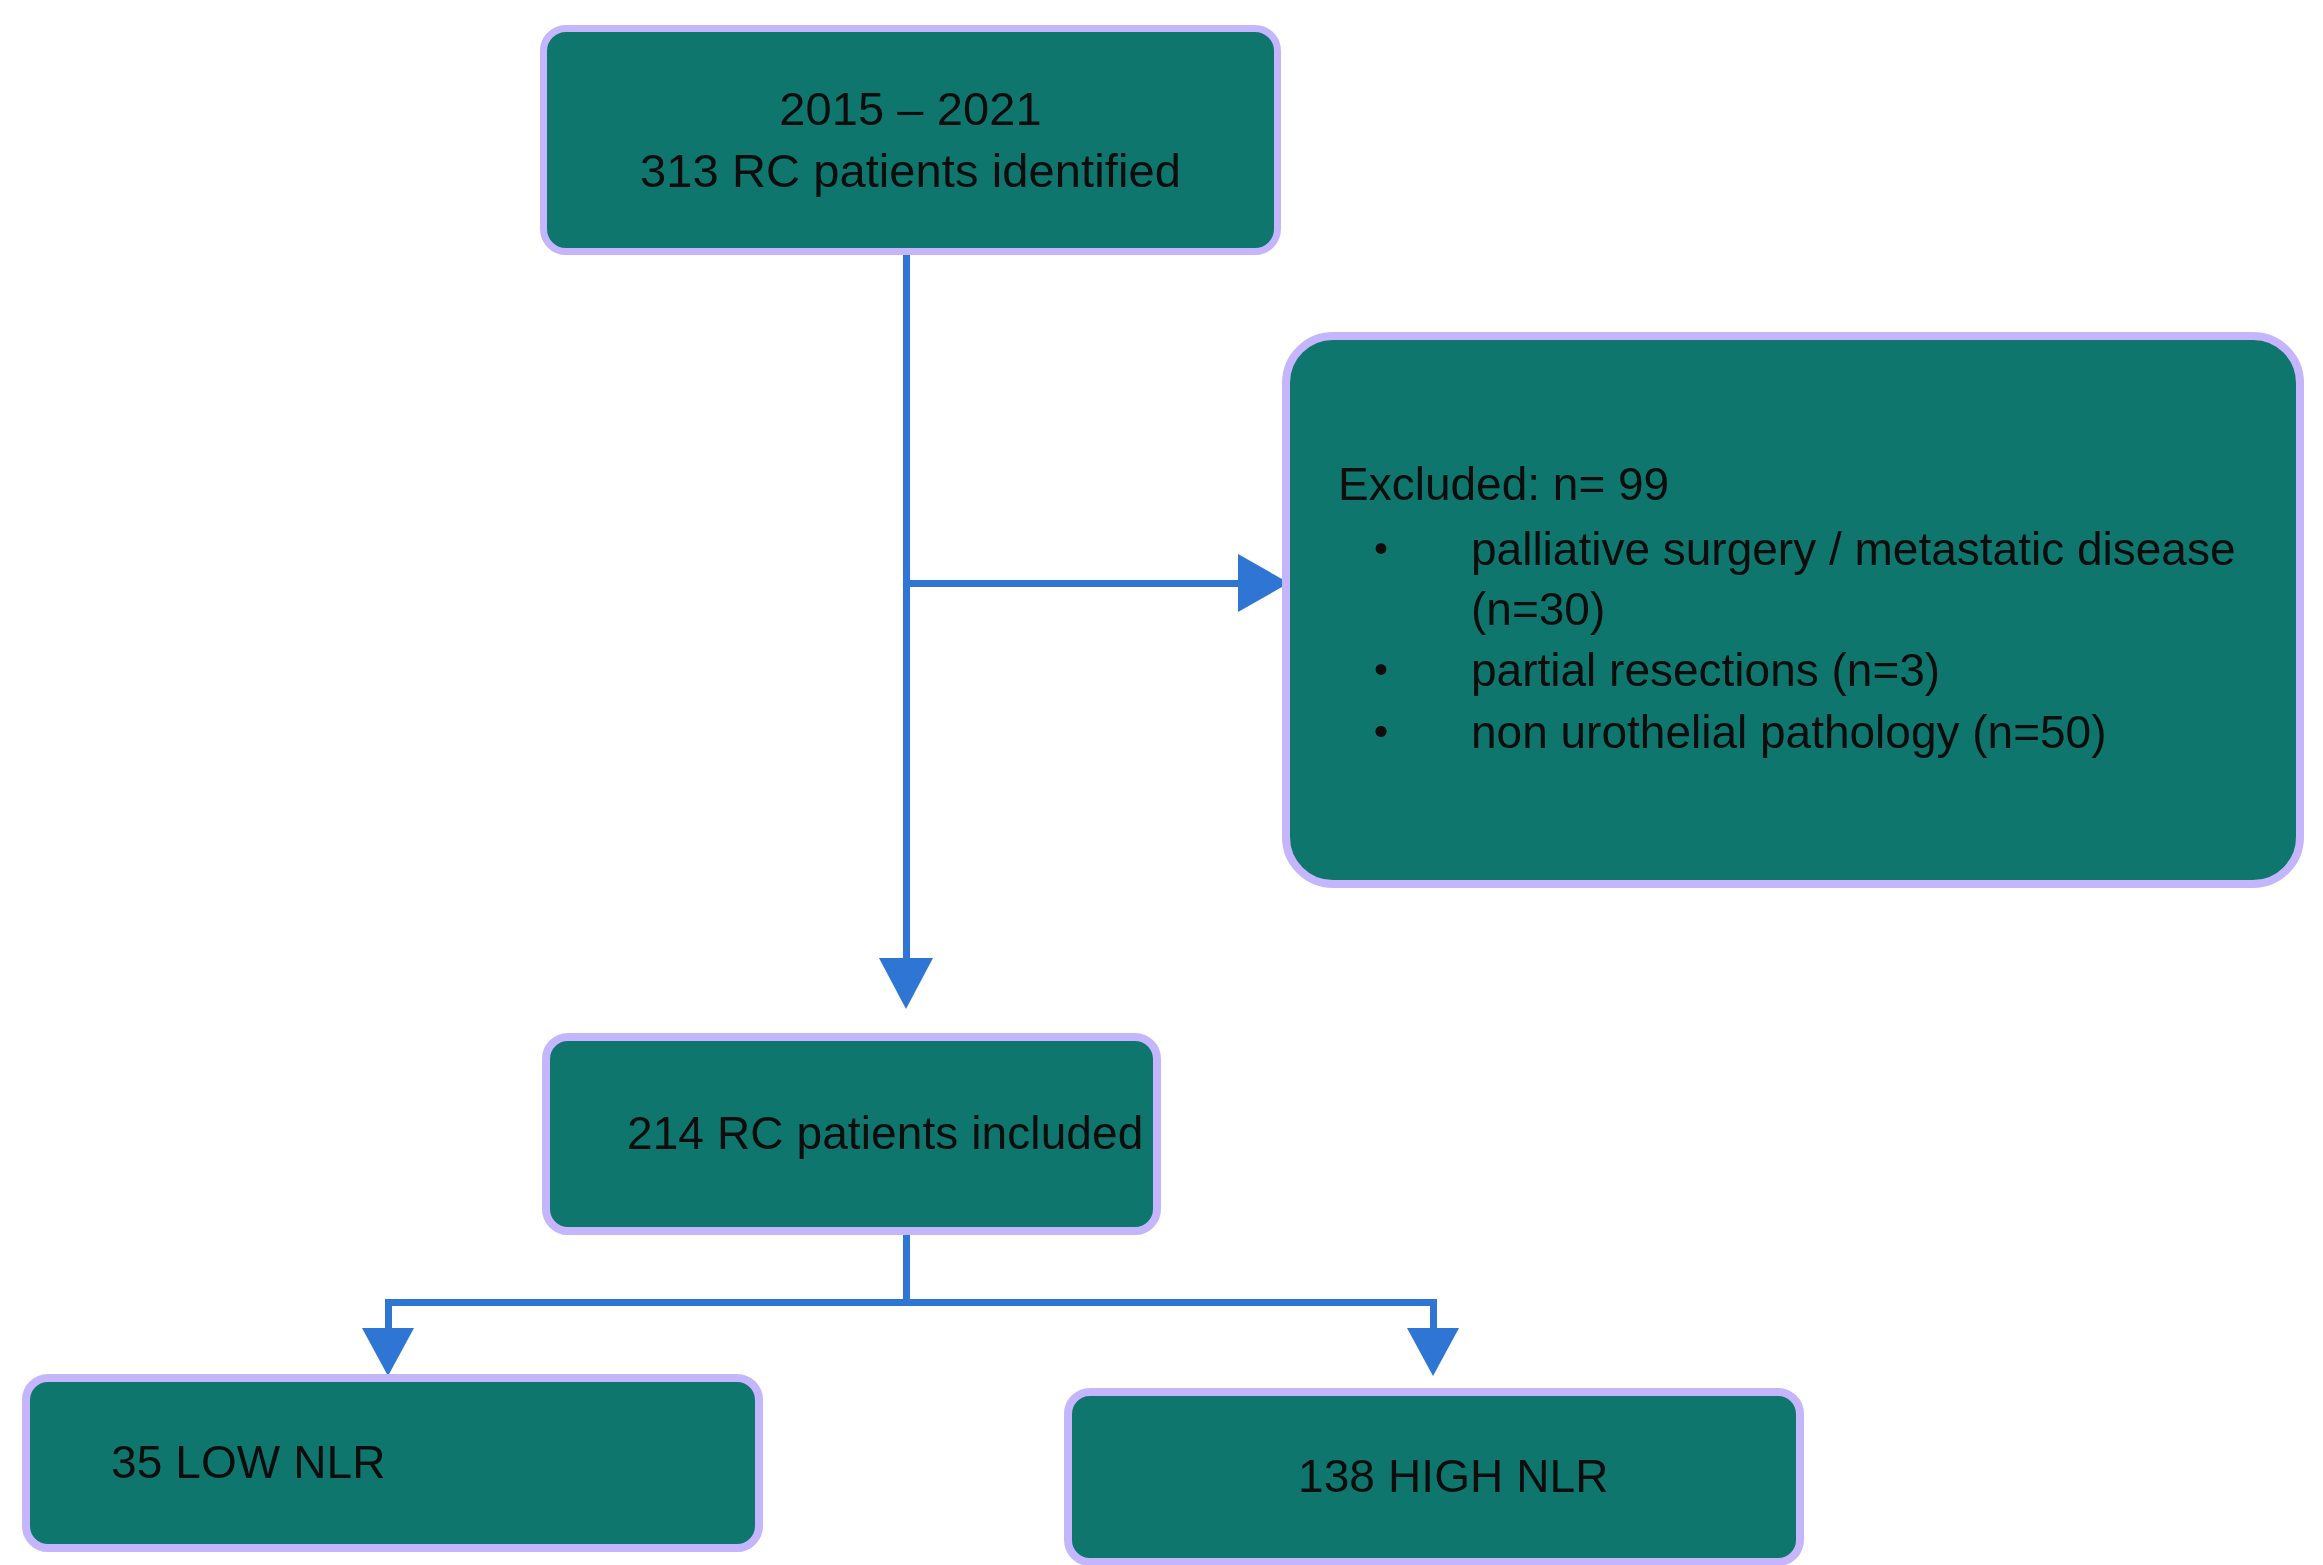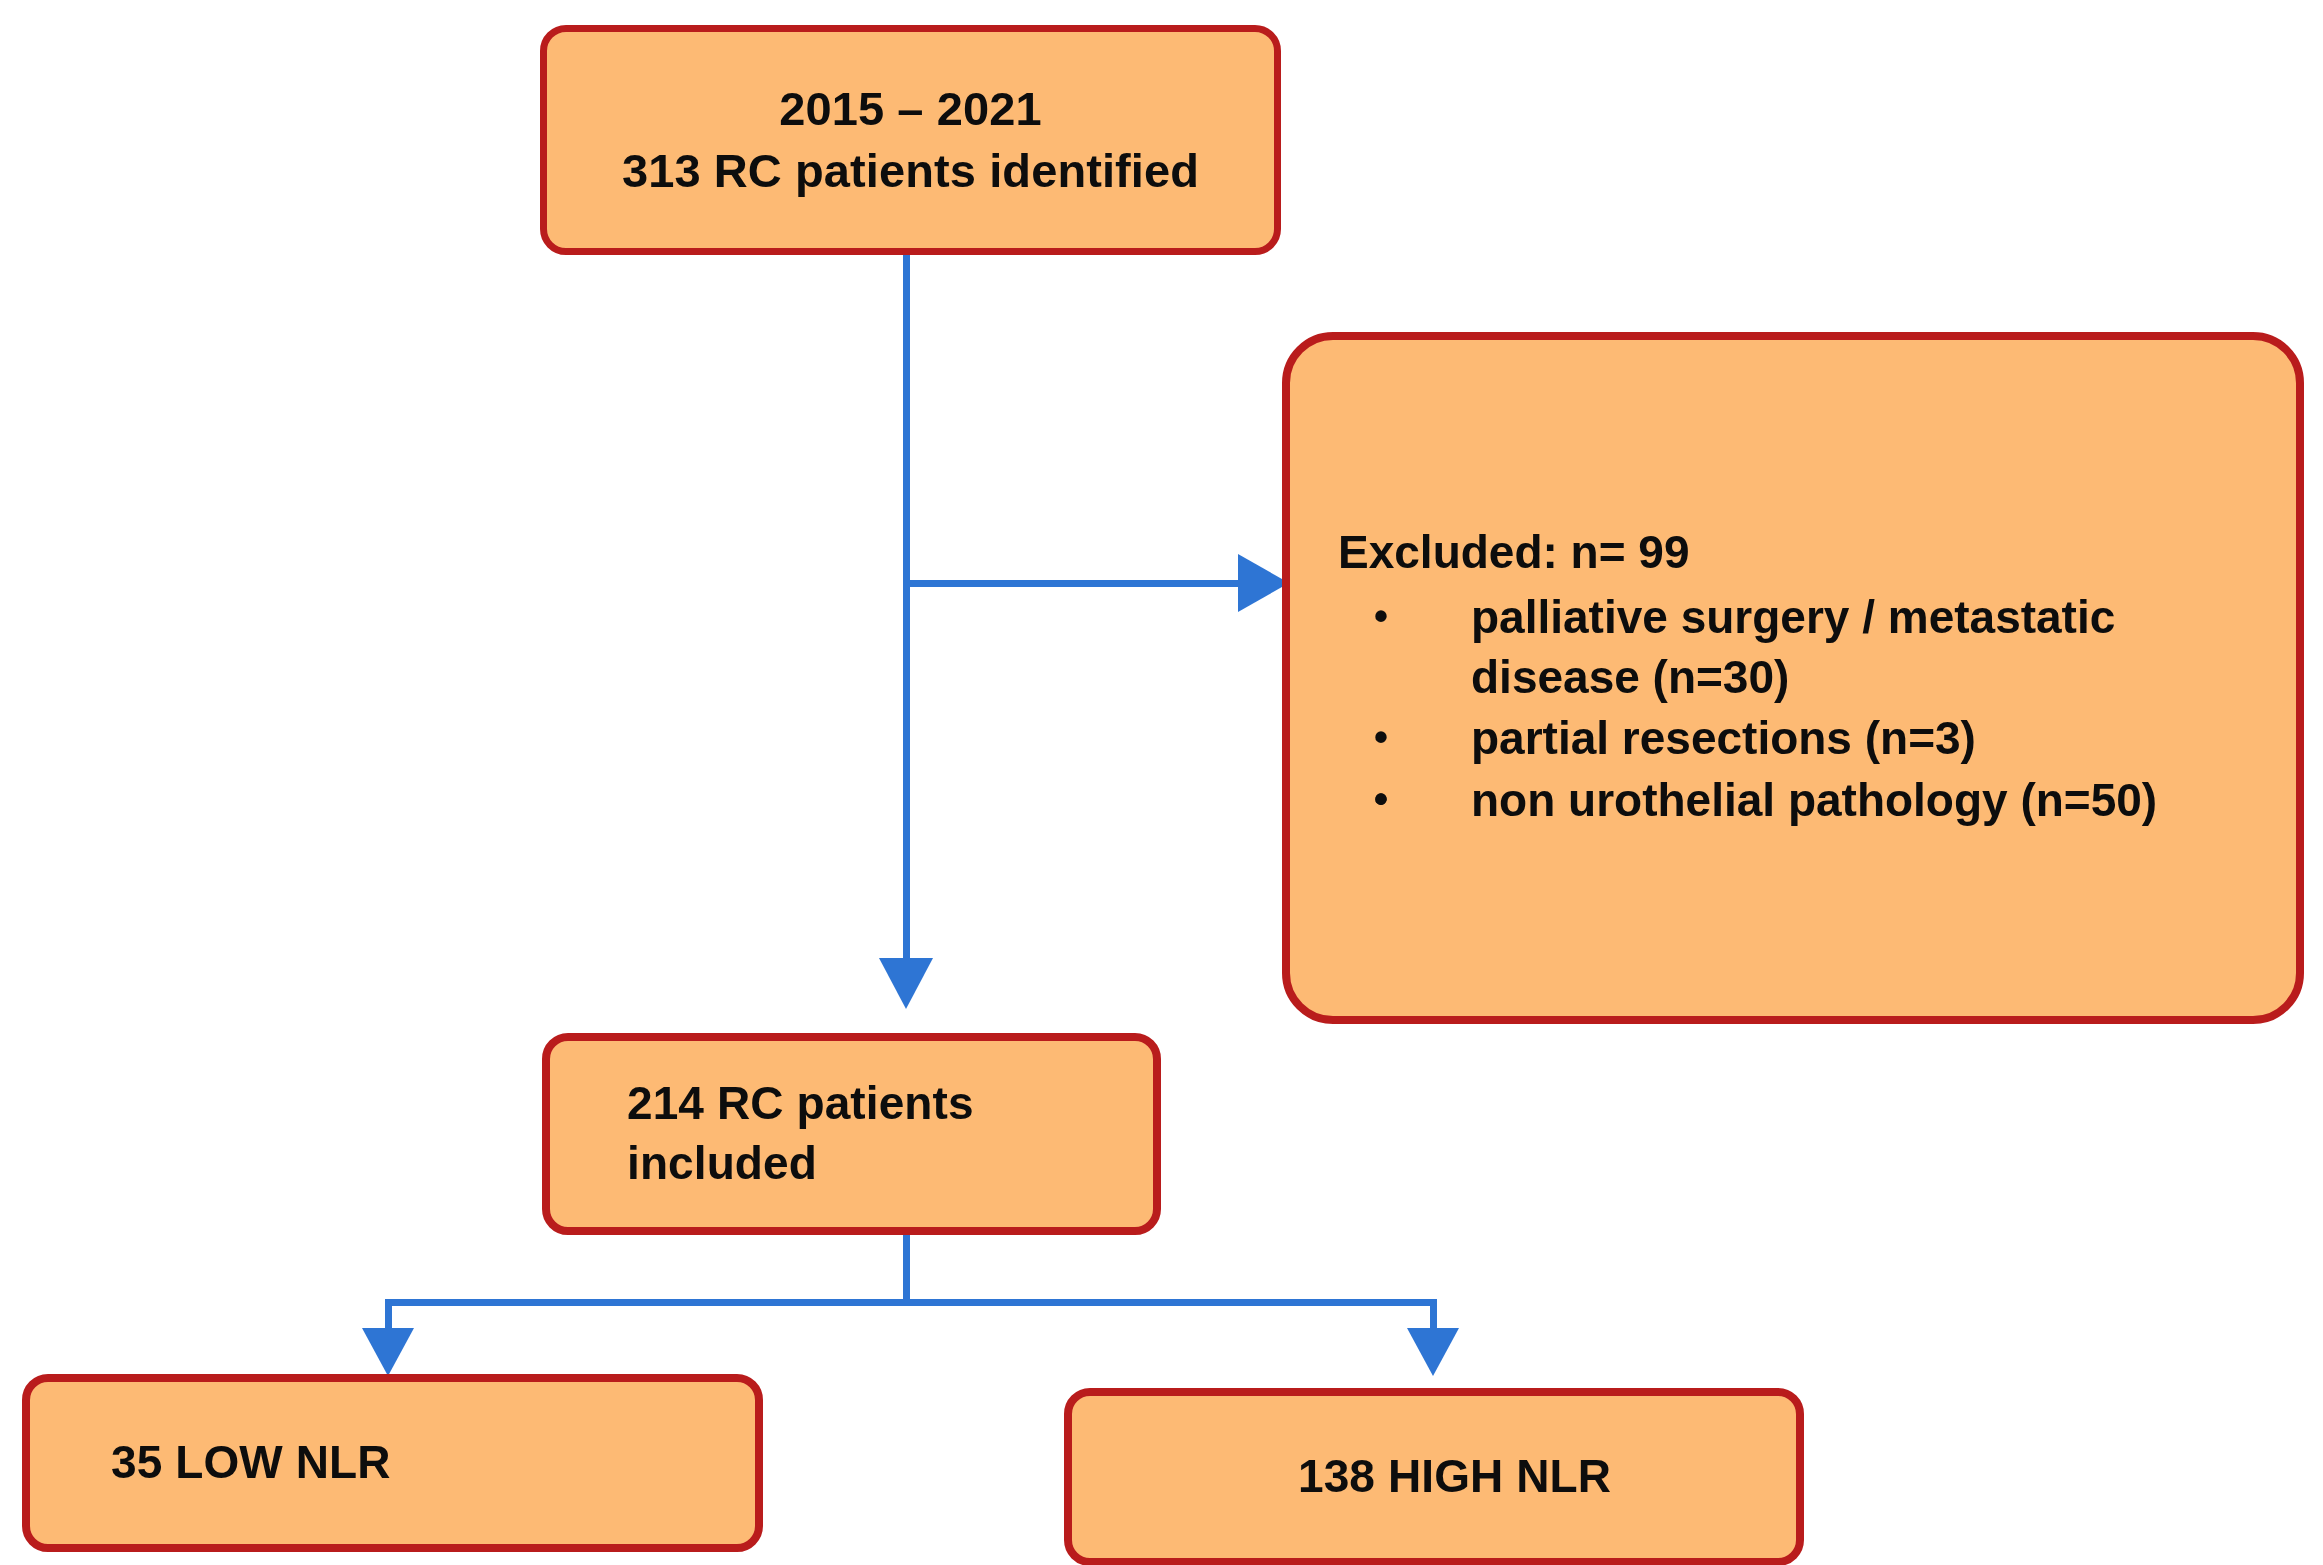--- a/index.html
+++ b/index.html
@@ -17,26 +17,25 @@
     width: 2324px;
     height: 1565px;
     background: #ffffff;
     overflow: hidden;
   }
 
   
   .fbox {
     position: absolute;
     box-sizing: border-box;
-    background: #fdba74;
-    border: 7px solid #b91c1c;
+    background: #0f766e;
+    border: 7px solid #c4b5fd;
     display: flex;
     align-items: center;
     z-index: 4;
-    font-weight: bold;
   }
   .fbox.center { justify-content: center; text-align: center; }
 
   .boxtext {
     font-size: 46px;
     line-height: 1.30;
     color: #0d0d0d;
     letter-spacing: 0.1px;
     white-space: pre-line;
   }
@@ -46,21 +45,21 @@
     left: 540px;  top: 25px;
     width: 741px; height: 230px;
     border-radius: 26px;
     border-width: 7px;
   }
   #box-source .boxtext { font-size: 47px; line-height: 1.32; }
 
   
   #box-excluded {
     left: 1282px; top: 332px;
-    width: 1022px; height: 692px;
+    width: 1022px; height: 556px;
     border-radius: 51px;
     border-width: 8px;
     align-items: center;
     justify-content: flex-start;
     padding: 0 0 0 0;
   }
   .excl-wrap {
     padding-left: 48px;
     padding-right: 24px;
     width: 100%;

